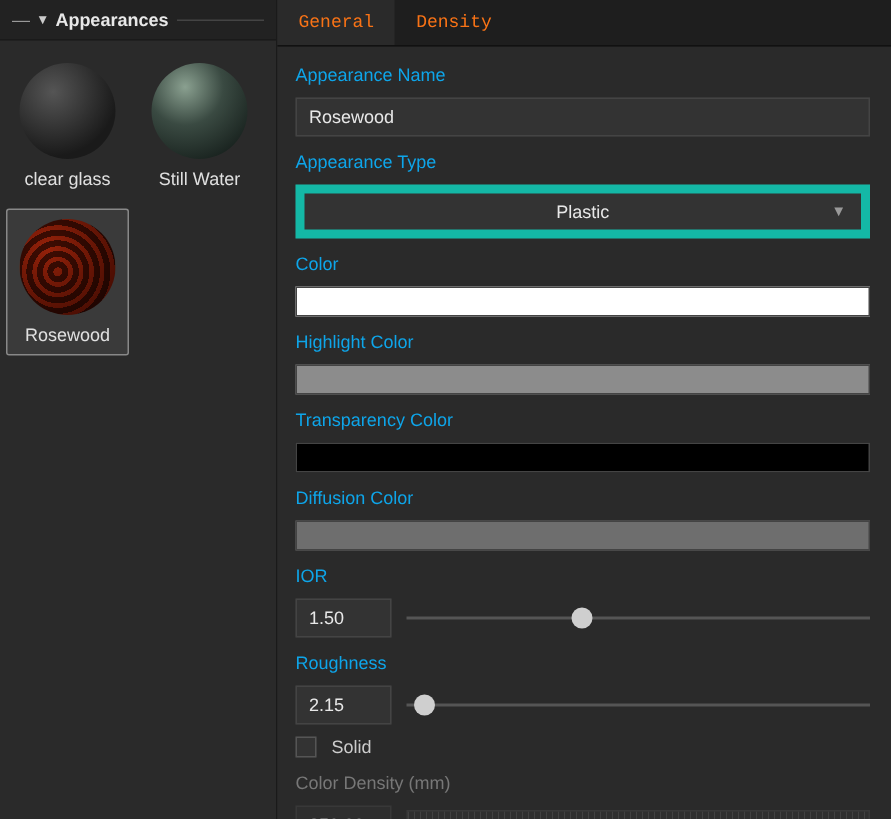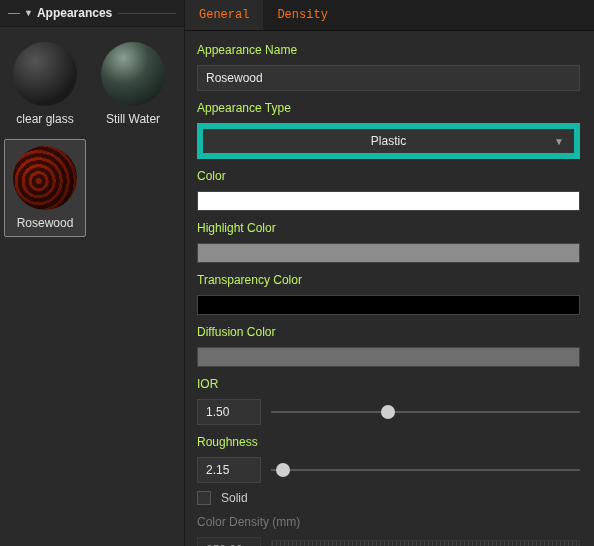--- a/index.html
+++ b/index.html
@@ -85,21 +85,21 @@
   background: #2a2a2a;
 }
 .panel {
   padding: 10px 14px 14px 12px;
   display: flex;
   flex-direction: column;
   gap: 8px;
 }
 .field-label {
   font-size: 12px;
-  color: #bef264;
+  color: #0ea5e9;
   margin-top: 2px;
 }
 .field-label.dim { color: #777; }
 .text-input, .num-input {
   width: 100%;
   background: #333;
   border: 1px solid #444;
   color: #e8e8e8;
   padding: 5px 8px;
   font-size: 12px;

